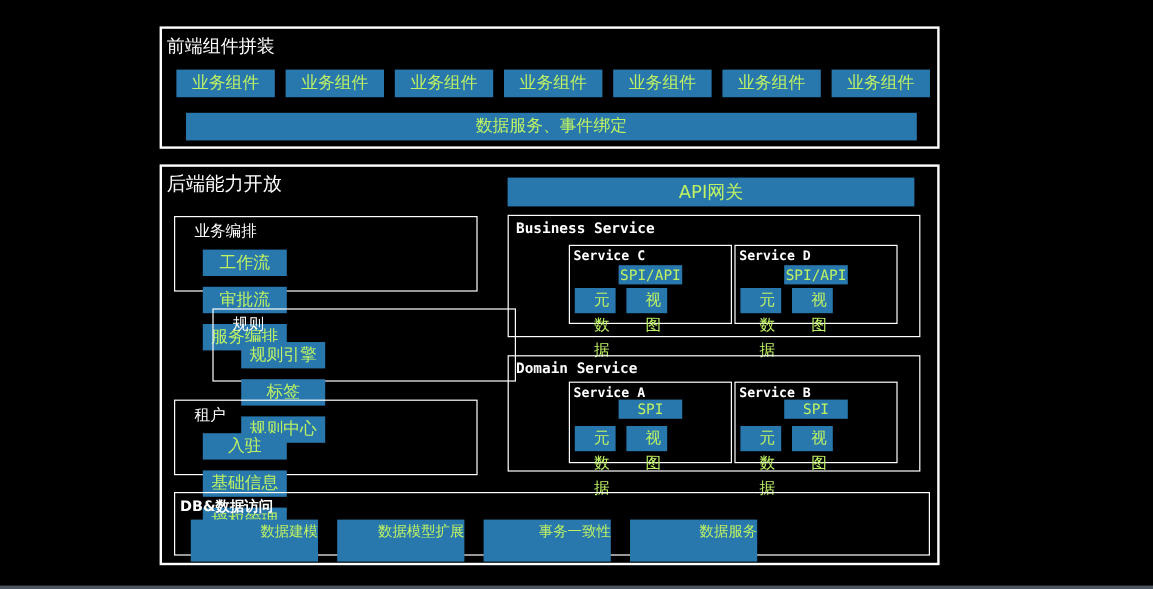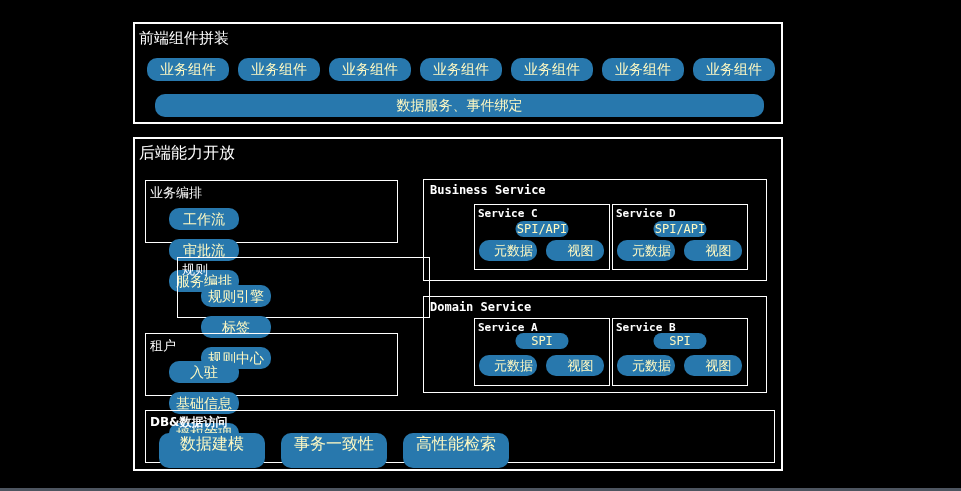--- a/index.html
+++ b/index.html
@@ -6,55 +6,55 @@
   .stage{
     position:relative;width:961px;height:491px;background:#000;overflow:hidden;
     font-family:"DejaVu Sans","Liberation Sans",sans-serif;color:#fff;
   }
   .frame{position:absolute;border:2px solid #fff;box-sizing:border-box;background:#000;}
   .top-frame{left:133px;top:22px;width:650px;height:102px;}
   .bottom-frame{left:133px;top:137px;width:650px;height:334px;}
   .panel-title{position:absolute;left:4px;top:5px;font-size:15px;white-space:nowrap;}
   .bottom-frame .panel-title{font-size:16px;top:4px;}
 
-  .blue{background:#2878ad;color:#fef9c3;text-align:center;box-sizing:border-box;border-radius:10px;}
+  .blue{background:#2878ad;color:#bef264;text-align:center;box-sizing:border-box;}
   .comp-row{position:absolute;left:12px;top:34px;display:flex;gap:9px;}
   .comp-btn{width:82px;height:23px;line-height:23px;font-size:14px;}
   .bind-bar{position:absolute;left:20px;top:70px;width:609px;height:23px;line-height:23px;font-size:14px;}
 
   .group{position:absolute;left:10px;width:253px;border:1px solid #fff;box-sizing:border-box;}
   .group-1{top:41px;height:63px;}
   .group-2{top:118px;height:61px;margin-left:32px;}
   .group-3{top:194px;height:63px;}
-  .group-title{position:absolute;left:4px;top:3px;font-size:13px;white-space:nowrap;text-align:center;}
+  .group-title{position:absolute;left:16px;top:3px;font-size:13px;white-space:nowrap;text-align:center;}
   .group-row{position:absolute;left:23px;top:27px;display:flex;gap:9px;flex-direction:column;}
   .gbtn{width:70px;height:22px;line-height:22px;font-size:14px;}
 
   .api-bar{position:absolute;left:288px;top:9px;width:339px;height:24px;line-height:24px;font-size:15px;}
 
   .svc-outer{position:absolute;left:288px;width:344px;border:1px solid #fff;box-sizing:border-box;}
   .svc-outer-business{top:40px;height:102px;}
   .svc-outer-domain{top:157px;height:97px;}
   .svc-outer-title{position:absolute;left:6px;top:3px;font-family:"DejaVu Sans Mono","Liberation Mono",monospace;font-weight:bold;font-size:12px;white-space:nowrap;}
   .svc-box{position:absolute;border:1px solid #fff;box-sizing:border-box;width:136px;}
   .svc-outer-business .svc-box{top:24px;height:66px;}
   .svc-outer-domain .svc-box{top:21px;height:68px;}
   .svc-box.pos-a{left:22px;margin-left:28px;}
   .svc-box.pos-b{left:188px;}
   .svc-title{position:absolute;left:3px;top:2px;font-family:"DejaVu Sans Mono","Liberation Mono",monospace;font-weight:bold;font-size:11px;white-space:nowrap;}
   .api-btn{position:absolute;left:50%;transform:translateX(-50%);top:16px;width:53px;height:16px;line-height:16px;font-size:12px;font-family:"DejaVu Sans Mono","Liberation Mono",monospace;}
   .svc-outer-domain .api-btn{top:14px;}
   .svc-row{position:absolute;left:4px;top:35px;display:flex;gap:9px;}
   .svc-outer-domain .svc-row{top:36px;}
-  .sbtn{width:58px;height:21px;line-height:21px;font-size:13px;padding-left:11px;}
+  .sbtn{width:34px;height:21px;line-height:21px;font-size:13px;padding-left:11px;}
 
   .db-box{position:absolute;left:10px;top:271px;width:630px;height:53px;border:1px solid #fff;box-sizing:border-box;}
   .db-title{position:absolute;left:4px;top:3px;font-size:12px;font-weight:bold;white-space:nowrap;}
   .db-row{position:absolute;left:13px;top:22px;display:flex;gap:16px;}
-  .dbtn{width:106px;height:35px;line-height:21px;font-size:16px;}
+  .dbtn{width:106px;height:35px;line-height:21px;font-size:12px;text-align:right;}
 
   .footer-strip{position:absolute;left:0;bottom:0;width:100%;height:3px;background:#4d5560;}
 </style>
 </head>
 <body>
 
 <div class="stage">
 
   <div class="frame top-frame">
     <div class="panel-title">前端组件拼装</div>
@@ -93,20 +93,21 @@
 
     <div class="group group-3">
       <div class="group-title">租户</div>
       <div class="group-row">
         <div class="blue gbtn">入驻</div>
         <div class="blue gbtn">基础信息</div>
         <div class="blue gbtn">授权管理</div>
       </div>
     </div>
 
+    <div class="blue api-bar">API网关</div>
 
     <div class="svc-outer svc-outer-business">
       <div class="svc-outer-title">Business Service</div>
       <div class="svc-box pos-a">
         <div class="svc-title">Service C</div>
         <div class="blue api-btn">SPI/API</div>
         <div class="svc-row">
           <div class="blue sbtn">元数据</div>
           <div class="blue sbtn">视图</div>
         </div>
@@ -138,20 +139,21 @@
           <div class="blue sbtn">元数据</div>
           <div class="blue sbtn">视图</div>
         </div>
       </div>
     </div>
 
     <div class="db-box">
       <div class="db-title">DB&amp;数据访问</div>
       <div class="db-row">
         <div class="blue dbtn">数据建模</div>
+        <div class="blue dbtn">数据模型扩展</div>
         <div class="blue dbtn">事务一致性</div>
-        <div class="blue dbtn">高性能检索</div>
+        <div class="blue dbtn">数据服务</div>
       </div>
     </div>
   </div>
 
   <div class="footer-strip"></div>
 </div>
 
 </body></html>

